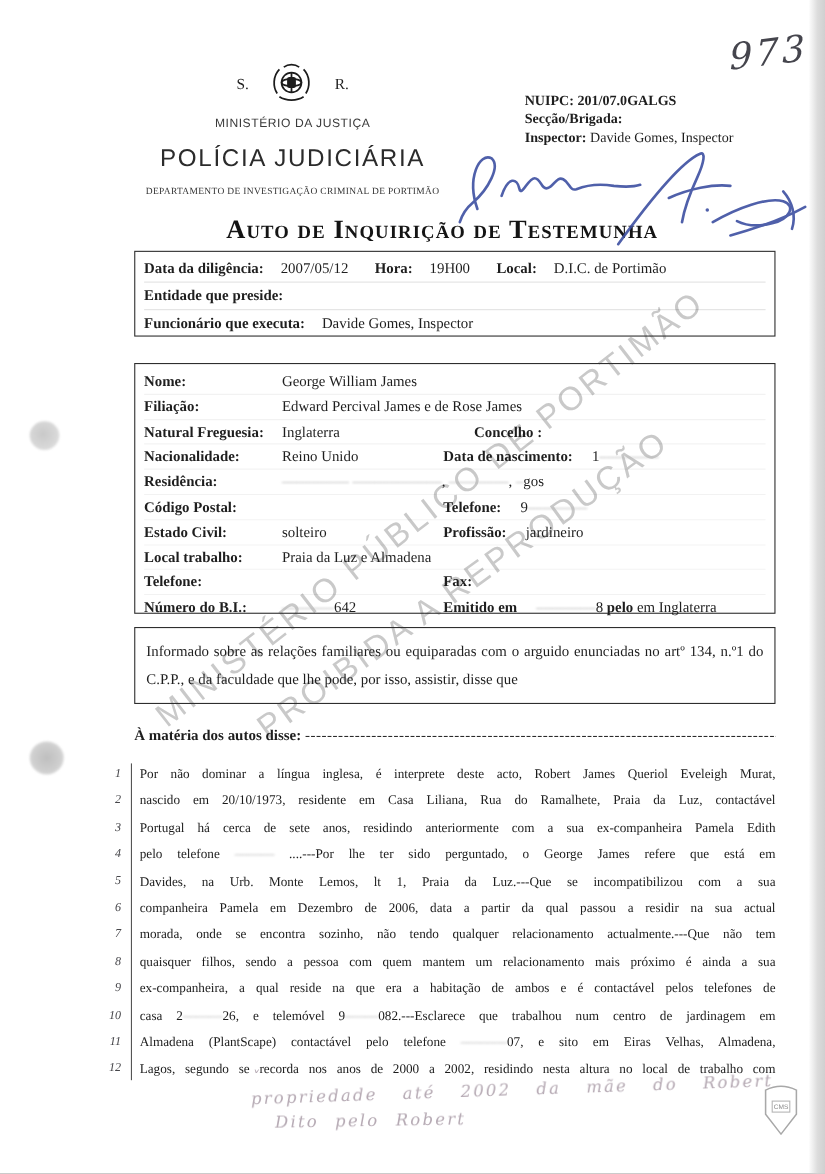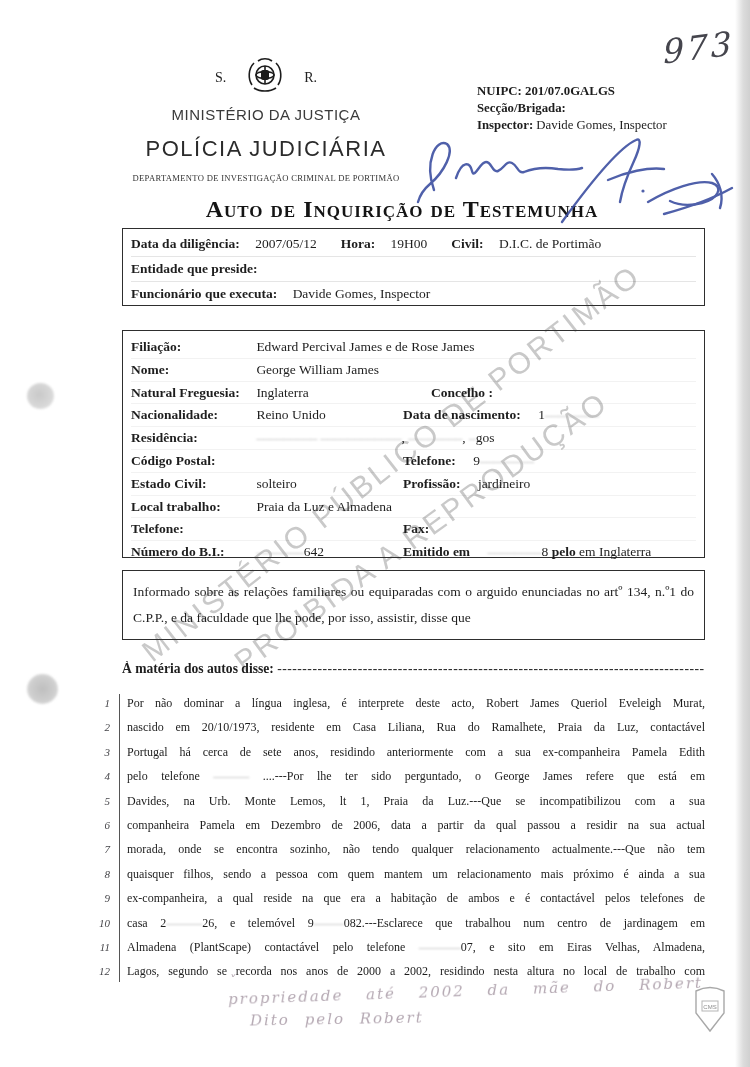--- a/index.html
+++ b/index.html
@@ -20,21 +20,21 @@
     background:linear-gradient(to right, rgba(0,0,0,0) 0%, #dcdcdc 55%, #d0d0d0 100%); z-index:5;}
   .hole{position:absolute; border-radius:50%; filter:blur(1px); z-index:4;}
   .hole1{left:27px; top:383px; width:27px; height:26px;
     background:radial-gradient(circle at 45% 45%, #c9c9c9 0%, #d8d8d8 60%, #ececec 100%);}
   .hole2{left:27px; top:674px; width:31px; height:30px;
     background:radial-gradient(circle at 50% 50%, #bfbfbf 0%, #cecece 55%, #e8e8e8 100%);}
   
   .hdr-left{position:absolute; left:120px; top:56px; width:292px; text-align:center; z-index:2;}
   .sr-row{display:flex; align-items:center; justify-content:center; gap:16px; height:44px;}
   .sr{font-size:14px; color:#222;}
-  .ministry{margin-top:6px; font-family:"Liberation Sans", sans-serif; font-size:15px;
+  .ministry{margin-top:6px; font-family:"Liberation Sans", sans-serif; font-size:11px;
     letter-spacing:.5px; color:#3a3a3a;text-align:center;}
   .police{margin-top:13px; font-family:"Liberation Sans", sans-serif; font-size:22px;
     letter-spacing:1.5px; color:#2b2b2b;}
   .department{margin-top:11px; font-family:Liberation Serif, serif; font-size:8.6px;
     letter-spacing:.3px; color:#333;}
   .case-block{position:absolute; left:477px; top:83px; z-index:2; font-size:12.8px; line-height:16.9px;}
   .case-block .lbl{font-weight:bold;}
   .hand-num{position:absolute; left:663px; top:28px; z-index:3; font-family:"DejaVu Serif", serif;
     font-style:italic; font-size:33px; color:#45454d; transform:rotate(-7deg) skewX(-6deg); letter-spacing:3px;}
   .sig{position:absolute; left:410px; top:126px; z-index:3;}
@@ -143,28 +143,28 @@
         <path d="M254,88 C276,82 302,73 322,62"></path>
         <path d="M302,48 C310,57 314,70 310,82"></path>
         <circle cx="233" cy="65" r="1.6" fill="#3d4fa1" stroke="none"></circle>
       </g>
     </svg>
   </div>
 
   <div class="doc-title">Auto de Inquirição de Testemunha</div>
 
   <div class="box box1" id="box1">
-      <div class="trow"><span class="cell cell1"><span class="lbl">Data da diligência:</span><span class="val"> 2007/05/12</span></span><span class="cell cell2"><span class="lbl">Hora:</span><span class="val"> 19H00</span></span><span class="cell cell3"><span class="lbl">Civil:</span><span class="val"> D.I.C. de Portimão</span></span></div>
+      <div class="trow"><span class="cell cell1"><span class="lbl">Data da diligência:</span><span class="val"> 2007/05/12</span></span><span class="cell cell2"><span class="lbl">Hora:</span><span class="val"> 19H00</span></span><span class="cell cell3"><span class="lbl">Local:</span><span class="val"> D.I.C. de Portimão</span></span></div>
       <div class="trow"><span class="cell cell1"><span class="lbl">Entidade que preside:</span><span class="val"> </span></span></div>
       <div class="trow"><span class="cell cell1"><span class="lbl">Funcionário que executa:</span><span class="val"> Davide Gomes, Inspector</span></span></div>
     </div>
 
   <div class="box box2" id="box2">
+      <div class="trow"><span class="cell cell1"><span class="lbl">Nome:</span><span class="val"> George William James</span></span></div>
       <div class="trow"><span class="cell cell1"><span class="lbl">Filiação:</span><span class="val"> Edward Percival James e de Rose James</span></span></div>
-      <div class="trow"><span class="cell cell1"><span class="lbl">Nome:</span><span class="val"> George William James</span></span></div>
       <div class="trow"><span class="cell cell1"><span class="lbl">Natural Freguesia:</span><span class="val"> Inglaterra</span></span><span class="cell cell2"><span class="lbl">Concelho :</span><span class="val"> </span></span></div>
       <div class="trow"><span class="cell cell1"><span class="lbl">Nacionalidade:</span><span class="val"> Reino Unido</span></span><span class="cell cell2"><span class="lbl">Data de nascimento:</span><span class="val"> 1<span class="redact">––––––––</span></span></span></div>
       <div class="trow"><span class="cell cell1"><span class="lbl">Residência:</span><span class="val"> <span class="redact">–––––––––</span> <span class="redact">––––––––––––</span>, <span class="redact">––––––––</span>, <span class="redact">–</span>gos</span></span></div>
       <div class="trow"><span class="cell cell1"><span class="lbl">Código Postal:</span><span class="val"> </span></span><span class="cell cell2"><span class="lbl">Telefone:</span><span class="val"> 9<span class="redact">––––––––</span></span></span></div>
       <div class="trow"><span class="cell cell1"><span class="lbl">Estado Civil:</span><span class="val"> solteiro</span></span><span class="cell cell2"><span class="lbl">Profissão:</span><span class="val"> jardineiro</span></span></div>
       <div class="trow"><span class="cell cell1"><span class="lbl">Local trabalho:</span><span class="val"> Praia da Luz e Almadena</span></span></div>
       <div class="trow"><span class="cell cell1"><span class="lbl">Telefone:</span><span class="val"> </span></span><span class="cell cell2"><span class="lbl">Fax:</span><span class="val"> </span></span></div>
       <div class="trow"><span class="cell cell1"><span class="lbl">Número do B.I.:</span><span class="val"> <span class="redact">–––––––</span>642</span></span><span class="cell cell2"><span class="lbl">Emitido em</span><span class="val"> <span class="redact">––––––––</span>8 <b>pelo</b> em Inglaterra</span></span></div>
     </div>
 

